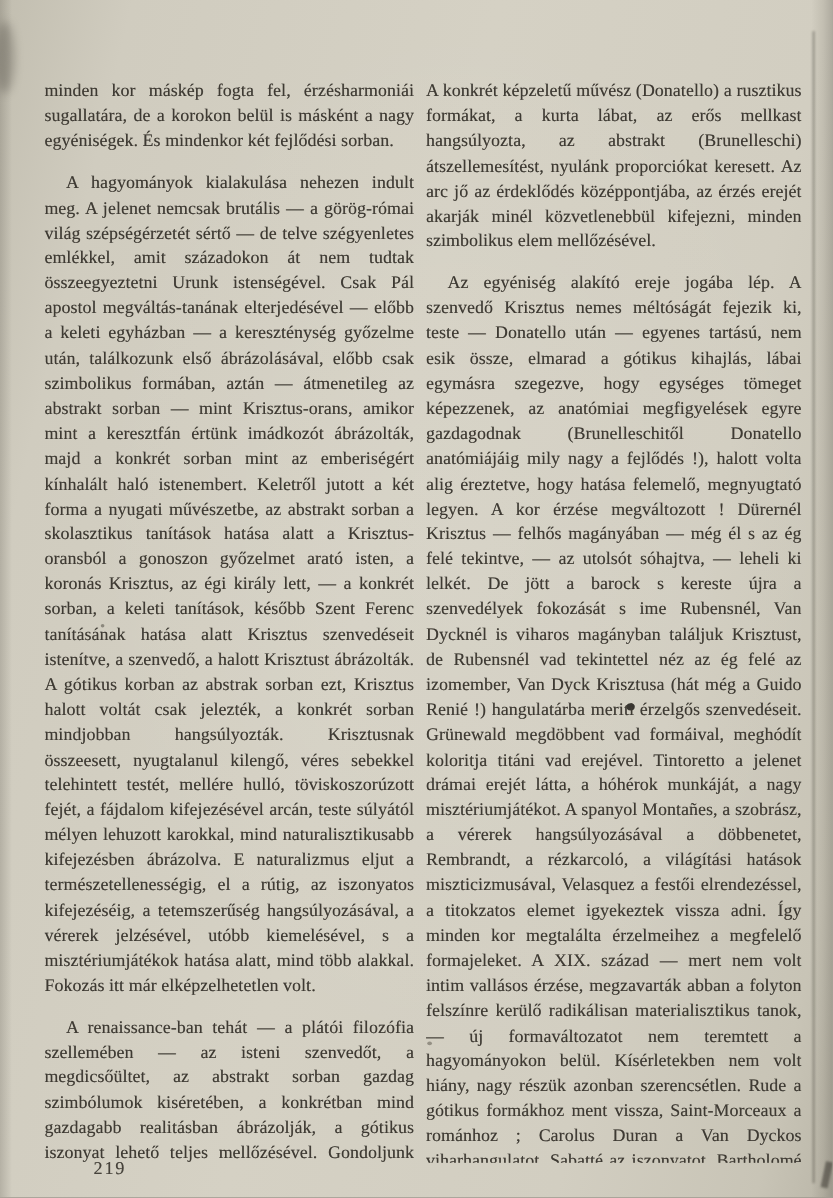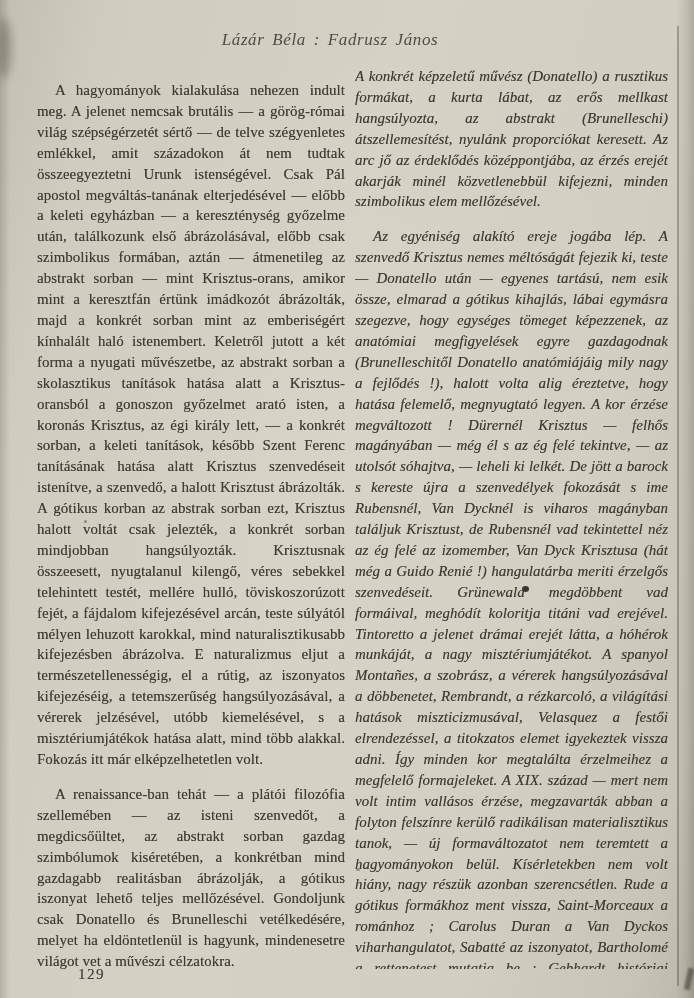--- a/index.html
+++ b/index.html
@@ -38,21 +38,21 @@
     letter-spacing:0.6px;
     word-spacing:3px;
     color:#514c44;
   }
   .columns{
     position:absolute;top:66px;left:37px;width:631px;height:903px;
     display:flex;gap:10px;
     overflow:hidden;
   }
   .column{width:308px;height:100%;overflow:hidden;}
-  .column.right{width:313px;font-style:italic;}
+  .column.right{width:313px;}
   .para{
     margin:0;
     font-size:14.8px;
     line-height:20.9px;
     text-align:justify;
     letter-spacing:0.1px;
     text-shadow:0.2px 0 0 rgba(62,58,51,0.55);
   }
   .para.indent{text-indent:18px;margin-top:14px;}
   .page-number{
@@ -70,28 +70,28 @@
 
   <div class="edge-shadow-left"></div>
   <div class="edge-shadow-right"></div>
   <div class="binding-line"></div>
   <div class="smudge-topleft"></div>
   <div class="ink-blot"></div>
   <div class="speck-1"></div>
   <div class="speck-2"></div>
   <div class="corner-mark"></div>
 
-  <div class="running-header">Lázár Béla : Fadrusz János</div>
 
   <div class="columns">
     <div class="column left">
+        <p class="para">minden kor máskép fogta fel, érzésharmoniái sugallatára, de a korokon belül is másként a nagy egyéniségek. És mindenkor két fejlődési sorban.</p>
         <p class="para indent">A hagyományok kialakulása nehezen indult meg. A jelenet nemcsak brutális — a görög-római világ szépségérzetét sértő — de telve szégyenletes emlékkel, amit századokon át nem tudtak összeegyeztetni Urunk istenségével. Csak Pál apostol megváltás-tanának elterjedésével — előbb a keleti egyházban — a kereszténység győzelme után, találkozunk első ábrázolásával, előbb csak szimbolikus formában, aztán — átmenetileg az abstrakt sorban — mint Krisztus-orans, amikor mint a keresztfán értünk imádkozót ábrázolták, majd a konkrét sorban mint az emberiségért kínhalált haló istenembert. Keletről jutott a két forma a nyugati művészetbe, az abstrakt sorban a skolasztikus tanítások hatása alatt a Krisztus-oransból a gonoszon győzelmet arató isten, a koronás Krisztus, az égi király lett, — a konkrét sorban, a keleti tanítások, később Szent Ferenc tanításának hatása alatt Krisztus szenvedéseit istenítve, a szenvedő, a halott Krisztust ábrázolták. A gótikus korban az abstrak sorban ezt, Krisztus halott voltát csak jelezték, a konkrét sorban mindjobban hangsúlyozták. Krisztusnak összeesett, nyugtalanul kilengő, véres sebekkel telehintett testét, mellére hulló, töviskoszorúzott fejét, a fájdalom kifejezésével arcán, teste súlyától mélyen lehuzott karokkal, mind naturalisztikusabb kifejezésben ábrázolva. E naturalizmus eljut a természetellenességig, el a rútig, az iszonyatos kifejezéséig, a tetemszerűség hangsúlyozásával, a vérerek jelzésével, utóbb kiemelésével, s a misztériumjátékok hatása alatt, mind több alakkal. Fokozás itt már elképzelhetetlen volt.</p>
         <p class="para indent">A renaissance-ban tehát — a plátói filozófia szellemében — az isteni szenvedőt, a megdicsőültet, az abstrakt sorban gazdag szimbólumok kiséretében, a konkrétban mind gazdagabb realitásban ábrázolják, a gótikus iszonyat lehető teljes mellőzésével. Gondoljunk csak Donatello és Brunelleschi vetélkedésére, melyet ha eldöntetlenül is hagyunk, mindenesetre világot vet a művészi célzatokra.</p>
       </div>
     <div class="column right">
         <p class="para">A konkrét képzeletű művész (Donatello) a rusztikus formákat, a kurta lábat, az erős mellkast hangsúlyozta, az abstrakt (Brunelleschi) átszellemesítést, nyulánk proporciókat keresett. Az arc jő az érdeklődés középpontjába, az érzés erejét akarják minél közvetlenebbül kifejezni, minden szimbolikus elem mellőzésével.</p>
         <p class="para indent">Az egyéniség alakító ereje jogába lép. A szenvedő Krisztus nemes méltóságát fejezik ki, teste — Donatello után — egyenes tartású, nem esik össze, elmarad a gótikus kihajlás, lábai egymásra szegezve, hogy egységes tömeget képezzenek, az anatómiai megfigyelések egyre gazdagodnak (Brunelleschitől Donatello anatómiájáig mily nagy a fejlődés !), halott volta alig éreztetve, hogy hatása felemelő, megnyugtató legyen. A kor érzése megváltozott ! Dürernél Krisztus — felhős magányában — még él s az ég felé tekintve, — az utolsót sóhajtva, — leheli ki lelkét. De jött a barock s kereste újra a szenvedélyek fokozását s ime Rubensnél, Van Dycknél is viharos magányban találjuk Krisztust, de Rubensnél vad tekintettel néz az ég felé az izomember, Van Dyck Krisztusa (hát még a Guido Renié !) hangulatárba meriti érzelgős szenvedéseit. Grünewald megdöbbent vad formáival, meghódít koloritja titáni vad erejével. Tintoretto a jelenet drámai erejét látta, a hóhérok munkáját, a nagy misztériumjátékot. A spanyol Montañes, a szobrász, a vérerek hangsúlyozásával a döbbenetet, Rembrandt, a rézkarcoló, a világítási hatások miszticizmusával, Velasquez a festői elrendezéssel, a titokzatos elemet igyekeztek vissza adni. Így minden kor megtalálta érzelmeihez a megfelelő formajeleket. A XIX. század — mert nem volt intim vallásos érzése, megzavarták abban a folyton felszínre kerülő radikálisan materialisztikus tanok, — új formaváltozatot nem teremtett a hagyományokon belül. Kísérletekben nem volt hiány, nagy részük azonban szerencsétlen. Rude a gótikus formákhoz ment vissza, Saint-Morceaux a románhoz ; Carolus Duran a Van Dyckos viharhangulatot, Sabatté az iszonyatot, Bartholomé a rettenetest mutatja be ; Gebhardt históriai hangulatot akar kelteni azzal, hogy a jelenetet a lutherkori német paraszt életbe helyezi,</p>
       </div>
   </div>
 
-  <div class="page-number">129</div>
+  <div class="page-number">219</div>
 
 </div>
 
 </body></html>

